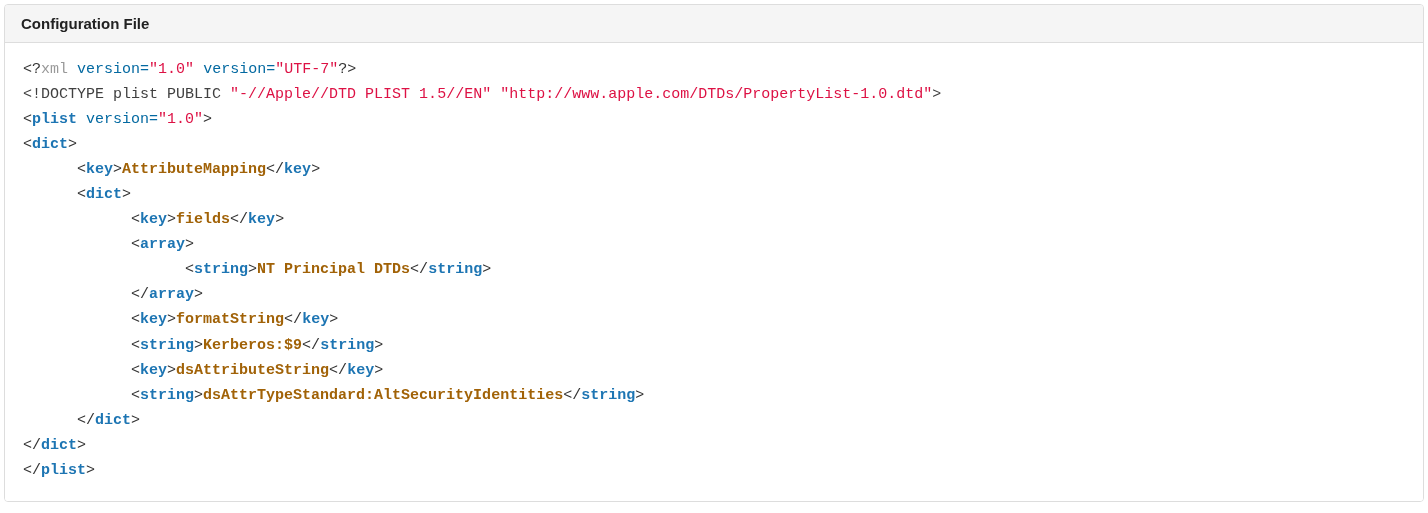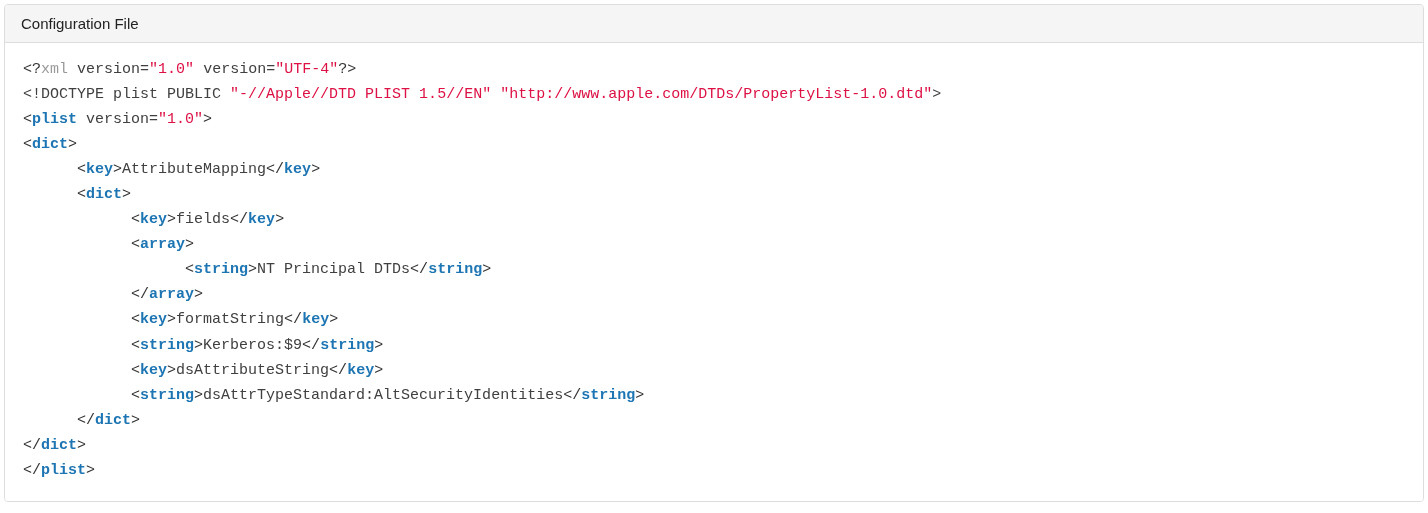--- a/index.html
+++ b/index.html
@@ -10,49 +10,49 @@
   }
   .panel {
     border: 1px solid #ddd;
     border-radius: 4px;
     overflow: hidden;
   }
   .panel-header {
     background: #f5f5f5;
     border-bottom: 1px solid #ddd;
     padding: 10px 16px;
-    font-weight: 400;
+    font-weight: 700;
     font-size: 15px;
     color: #222;
   }
   .panel-body {
     background: #fff;
     padding: 14px 18px 18px 18px;
     font-family: Consolas, Monaco, "Courier New", monospace;
     font-size: 15px;
     line-height: 1.67;
     white-space: pre;
     color: #333;
     overflow-x: auto;
   }
   .punct { color: #333; }
   .pi    { color: #999; font-family: Liberation Mono, monospace; }
   .tagn  { color: #1d75b3; font-weight: 700; }
-  .attrn { color: #404040; }
+  .attrn { color: #0369a1; }
   .attrv { color: #d14; }
   .doct  { color: #404040; }
   .docs  { color: #d14; }
-  .txt   { color: #404040; }
+  .txt   { color: #a16207; font-weight: bold; }
 </style>
 </head>
 <body>
 
 <div class="panel">
   <div class="panel-header">Configuration File</div>
-  <div class="panel-body"><span class="punct">&lt;?</span><span class="pi">xml</span> <span class="attrn">version=</span><span class="attrv">"<span>1.0</span>"</span> <span class="attrn">version=</span><span class="attrv">"<span>UTF-4</span>"</span><span class="punct">?&gt;</span>
+  <div class="panel-body"><span class="punct">&lt;?</span><span class="pi">xml</span> <span class="attrn">version=</span><span class="attrv">"<span>1.0</span>"</span> <span class="attrn">version=</span><span class="attrv">"<span>UTF-7</span>"</span><span class="punct">?&gt;</span>
 <span class="doct">&lt;!DOCTYPE <span>plist</span> <span>PUBLIC</span> </span><span class="docs">"<span>-//Apple//DTD PLIST 1.5//EN</span>"</span><span class="doct"> </span><span class="docs">"<span>http://www.apple.com/DTDs/PropertyList-1.0.dtd</span>"</span><span class="doct">&gt;</span>
 <span class="punct">&lt;</span><span class="tagn">plist</span> <span class="attrn">version=</span><span class="attrv">"<span>1.0</span>"</span><span class="punct">&gt;</span>
 <span class="punct">&lt;</span><span class="tagn">dict</span><span class="punct">&gt;</span>
       <span class="punct">&lt;</span><span class="tagn">key</span><span class="punct">&gt;</span><span class="txt">AttributeMapping</span><span class="punct">&lt;/</span><span class="tagn">key</span><span class="punct">&gt;</span>
       <span class="punct">&lt;</span><span class="tagn">dict</span><span class="punct">&gt;</span>
             <span class="punct">&lt;</span><span class="tagn">key</span><span class="punct">&gt;</span><span class="txt">fields</span><span class="punct">&lt;/</span><span class="tagn">key</span><span class="punct">&gt;</span>
             <span class="punct">&lt;</span><span class="tagn">array</span><span class="punct">&gt;</span>
                   <span class="punct">&lt;</span><span class="tagn">string</span><span class="punct">&gt;</span><span class="txt">NT Principal DTDs</span><span class="punct">&lt;/</span><span class="tagn">string</span><span class="punct">&gt;</span>
             <span class="punct">&lt;/</span><span class="tagn">array</span><span class="punct">&gt;</span>
             <span class="punct">&lt;</span><span class="tagn">key</span><span class="punct">&gt;</span><span class="txt">formatString</span><span class="punct">&lt;/</span><span class="tagn">key</span><span class="punct">&gt;</span>

